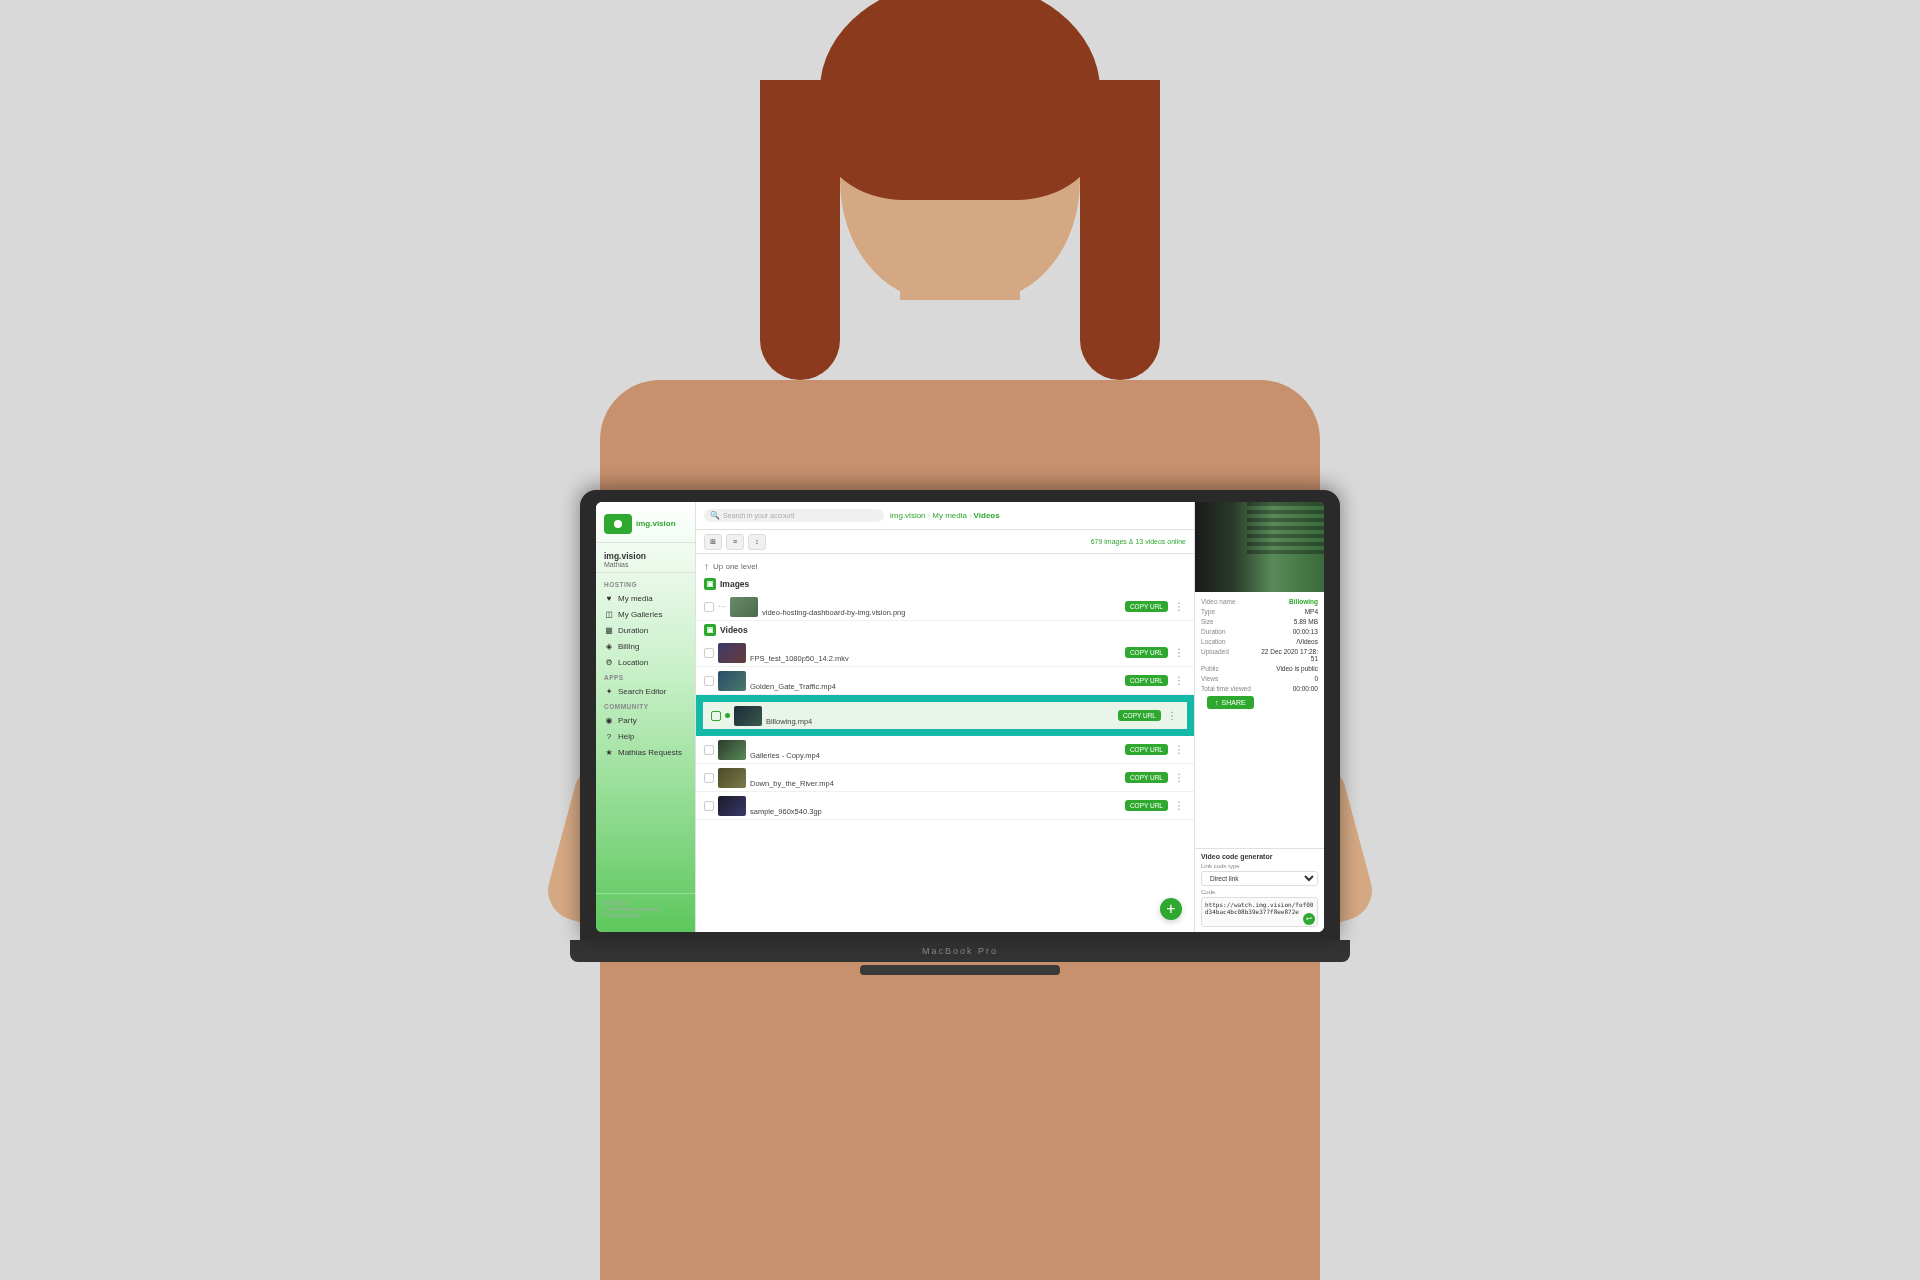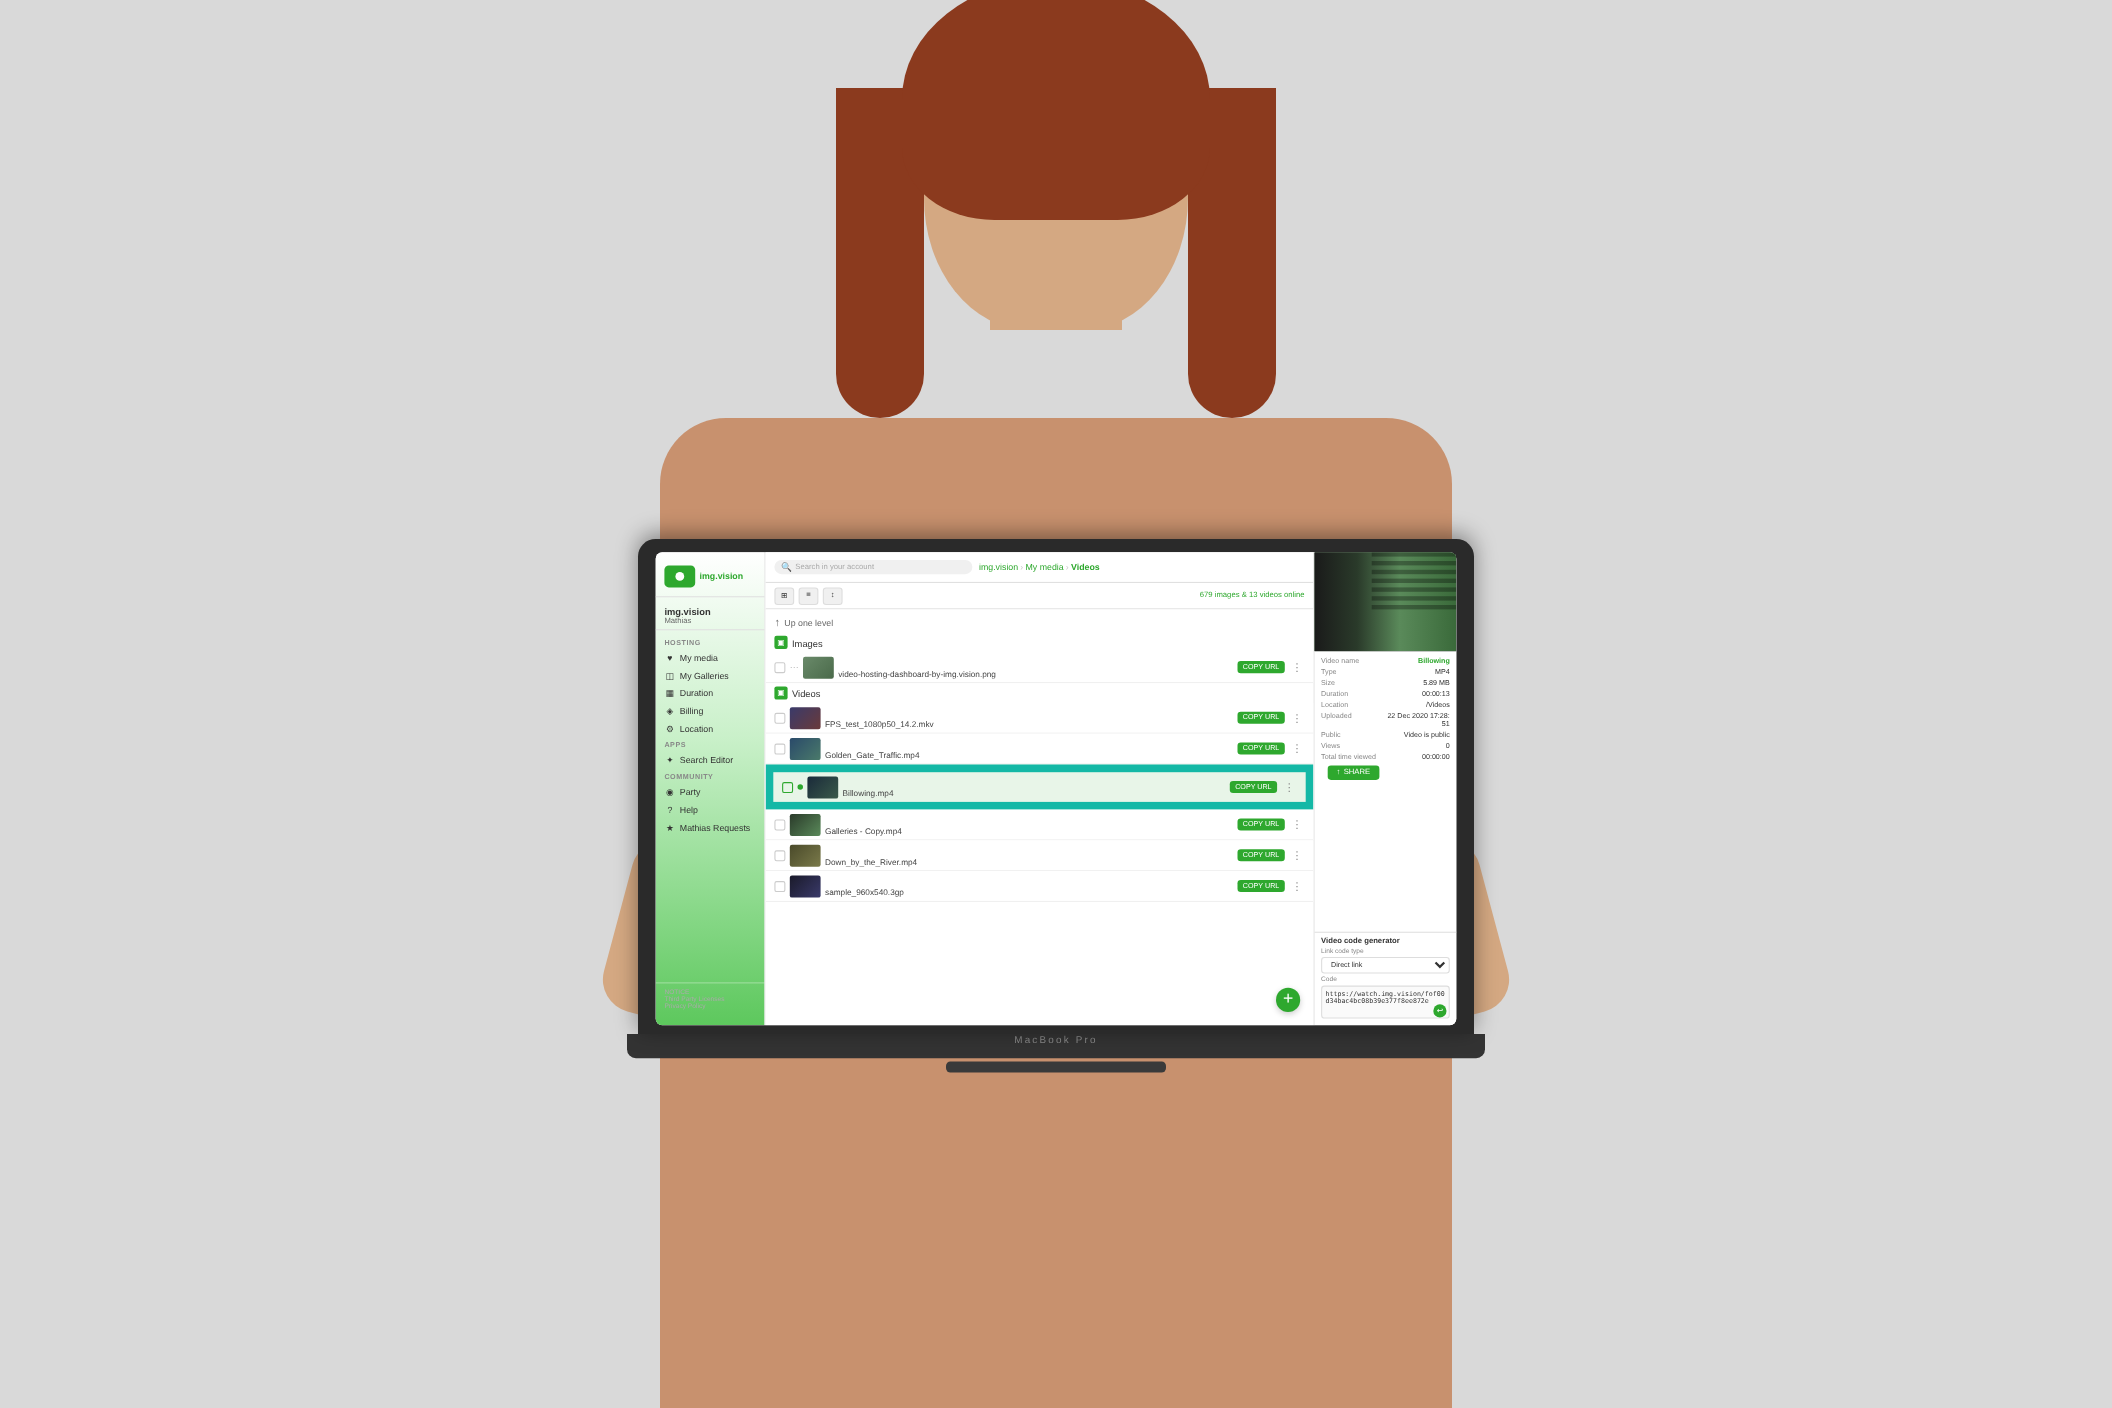--- a/index.html
+++ b/index.html
@@ -164,20 +164,21 @@
     }
 
     
     .laptop-base {
       width: 780px;
       height: 22px;
       background: #333;
       border-radius: 0 0 8px 8px;
       margin-left: -10px;
       display: flex;
+      align-items: center;
       justify-content: center;
     }
 
     .laptop-label {
       color: #888;
       font-size: 9px;
       letter-spacing: 2px;
     }
 
     .laptop-trackpad {
@@ -381,24 +382,24 @@
       cursor: pointer;
     }
 
     .up-icon {
       font-size: 10px;
       margin-right: 4px;
     }
 
     .section-header {
       display: flex;
-      align-items: flex-end;
+      align-items: center;
       padding: 3px 8px;
       font-size: 8.5px;
-      font-weight: normal;
+      font-weight: bold;
       color: #333;
     }
 
     .section-icon {
       width: 12px;
       height: 12px;
       background: #2ea82e;
       border-radius: 2px;
       margin-right: 4px;
       display: flex;

